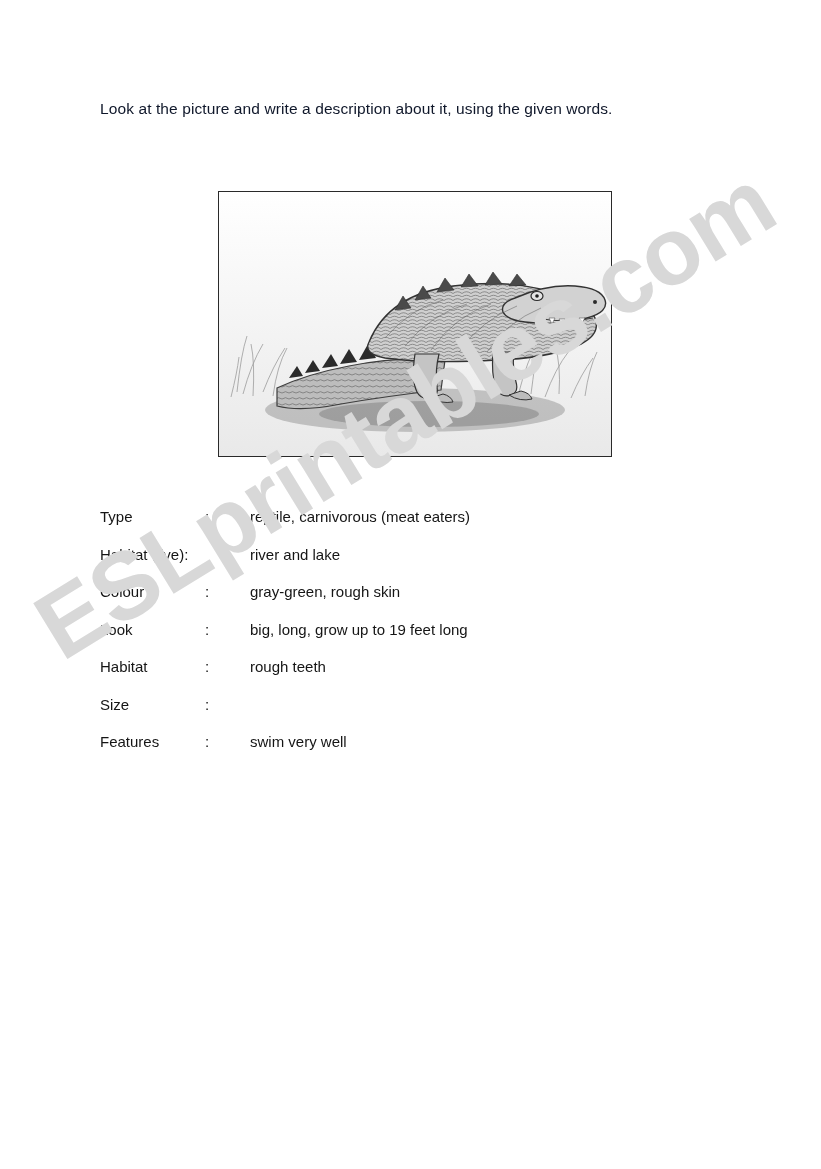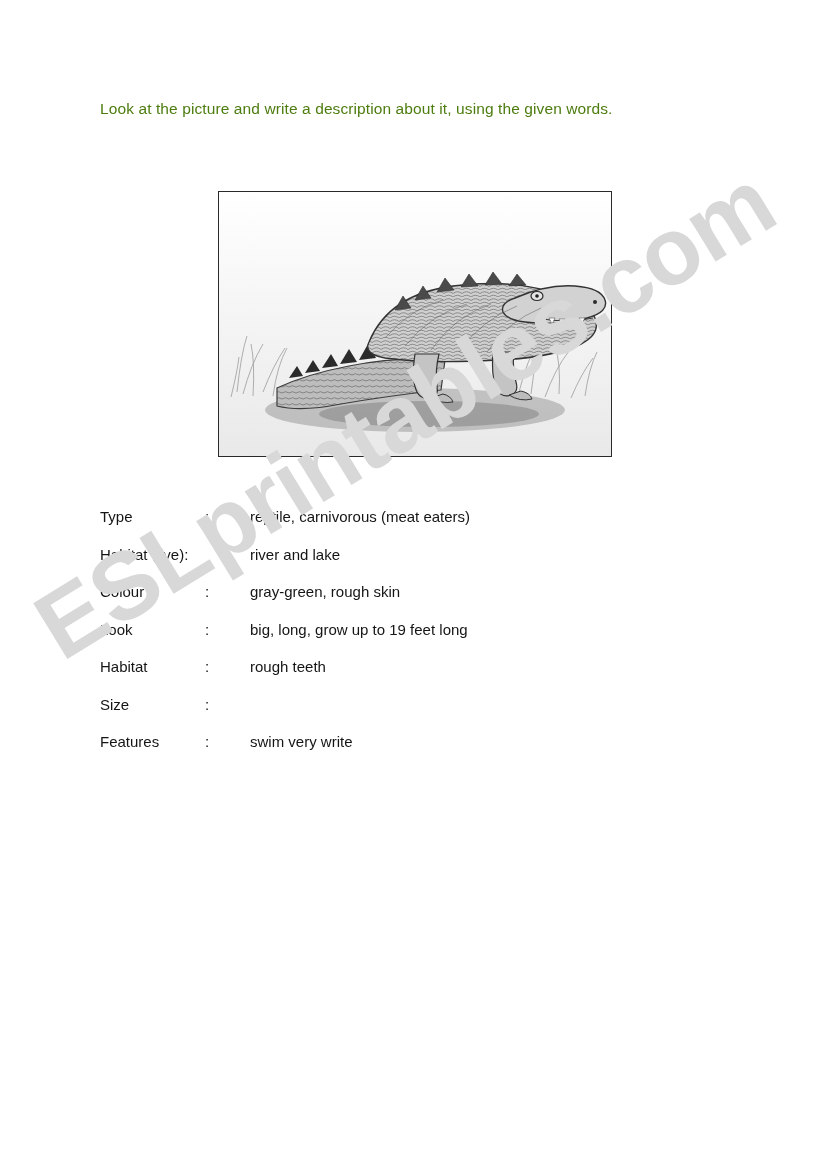--- a/index.html
+++ b/index.html
@@ -19,21 +19,21 @@
     overflow: hidden;
   }
 
   
   .instruction {
     position: absolute;
     left: 100px;
     top: 100px;
     font-size: 15.5px;
     letter-spacing: 0.1px;
-    color: #4d7c0f;
+    color: #0f172a;
     white-space: nowrap;
   }
 
   
   .picture-frame {
     position: absolute;
     left: 218px;
     top: 191px;
     width: 392px;
     height: 264px;
@@ -227,21 +227,21 @@
       <span class="word-colon">:</span>
       <span class="word-value">rough teeth</span>
     </div>
     <div class="word-row">
       <span class="word-label">Size</span>
       <span class="word-colon">:</span>
     </div>
     <div class="word-row">
       <span class="word-label">Features</span>
       <span class="word-colon">:</span>
-      <span class="word-value">swim very write</span>
+      <span class="word-value">swim very well</span>
     </div>
   </div>
 
   <div class="watermark">
     <div class="watermark-text">ESLprintables.com</div>
   </div>
 
 </div>
 
 </body></html>

